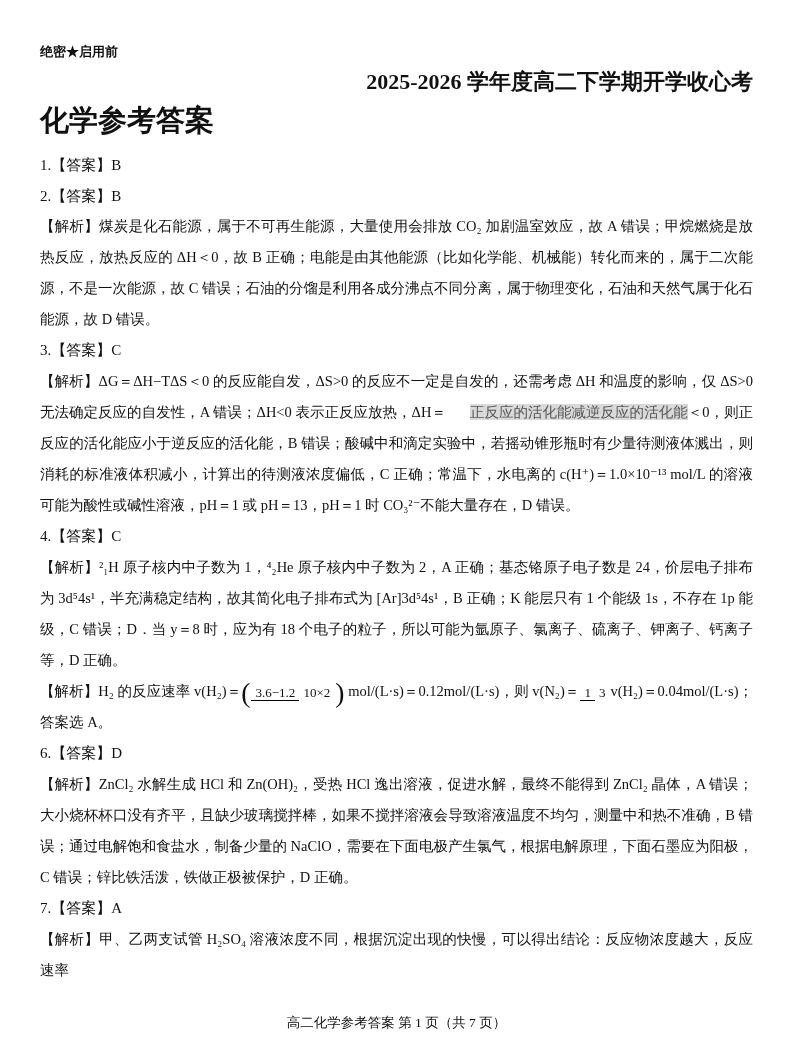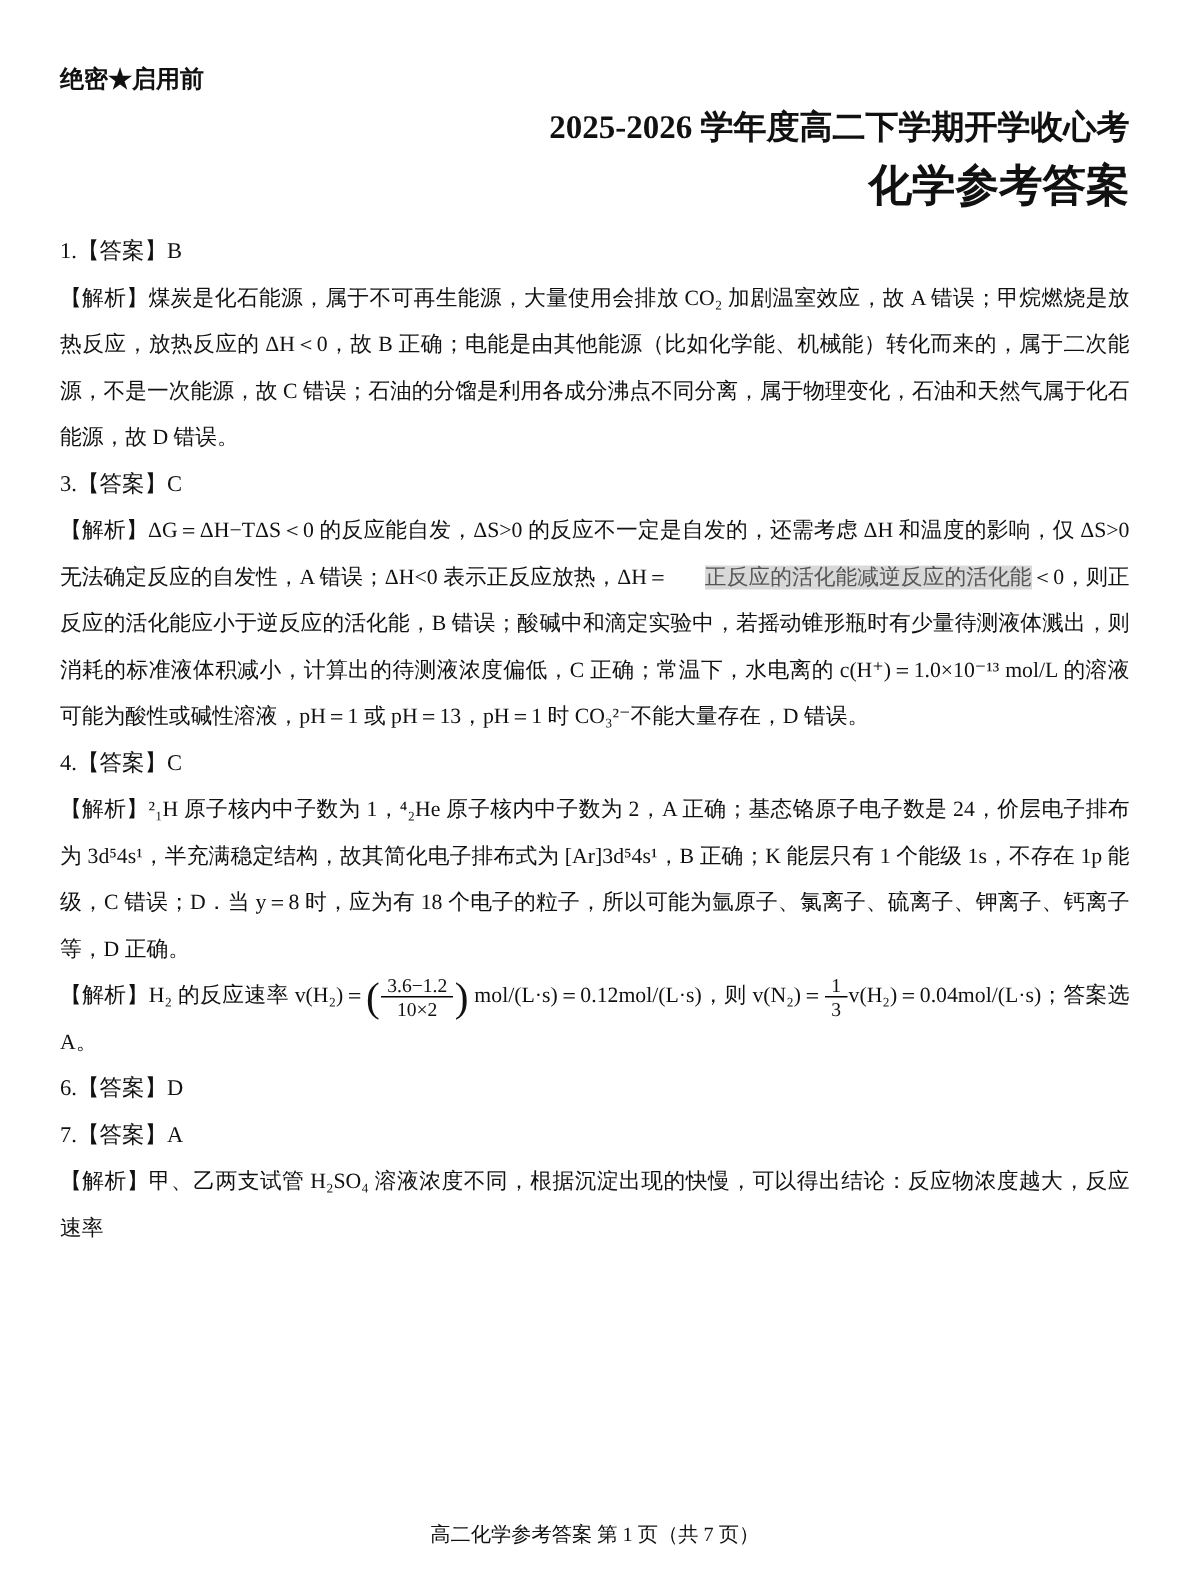--- a/index.html
+++ b/index.html
@@ -5,29 +5,29 @@
   html,body{margin:0;padding:0;}
   body{
     width:793px;height:1058px;
     background:#ffffff;color:#111;
     font-family:"Liberation Serif","DejaVu Serif",serif;
     box-sizing:border-box;
     padding:44px 40px 0 40px;
     position:relative;
     overflow:hidden;
   }
-  .security{font-weight:bold;font-size:16px;line-height:1.2;margin:0 0 8px 0;}
+  .security{font-weight:bold;font-size:13px;line-height:1.2;margin:0 0 8px 0;}
   .title{text-align:right;font-size:22px;font-weight:bold;margin:6px 0 2px 0;line-height:1.3;}
-  .subtitle{text-align:right;font-size:29px;font-weight:bold;margin:6px 0 10px 0;line-height:1.3;}
+  .subtitle{text-align:left;font-size:29px;font-weight:bold;margin:6px 0 10px 0;line-height:1.3;}
   .item{margin:0;}
   .answer-line{margin:0;font-size:15px;line-height:2.05;}
   .analysis{margin:0;font-size:14.5px;line-height:2.14;text-align:justify;}
   .b{font-weight:normal;}
   .smudge{background:#d9d9d9;color:#555;margin-left:24px;}
-  .frac{display:inline-flex;flex-direction:column;align-items:center;vertical-align:middle;line-height:1.15;font-size:0.9em;margin:0 1px;text-align:center;}
+  .frac{display:inline-flex;flex-direction:row;align-items:center;vertical-align:middle;line-height:1.15;font-size:0.9em;margin:0 1px;text-align:center;}
   .frac .num{border-bottom:1px solid #000;padding:0 4px;}
   .frac .den{padding:0 4px;}
   .paren{font-size:1.9em;vertical-align:middle;line-height:1;font-weight:400;}
   .page-footer{
     position:absolute;left:0;right:0;bottom:26px;
     text-align:center;font-size:13.5px;color:#111;
   }
 </style>
 </head>
 <body>
@@ -35,20 +35,21 @@
 <div class="security">绝密★启用前</div>
 
 <h1 class="title">2025-2026 学年度高二下学期开学收心考</h1>
 <h2 class="subtitle">化学参考答案</h2>
 
 <section class="item">
   <p class="answer-line"><span>1.</span><span class="b">【答案】</span><span>B</span></p>
 </section>
 
 <section class="item">
+  <p class="answer-line"><span>2.</span><span class="b">【答案】</span><span>B</span></p>
   <p class="analysis"><span class="b">【解析】</span><span>煤炭是化石能源，属于不可再生能源，大量使用会排放 CO₂ 加剧温室效应，故 A 错误；甲烷燃烧是放热反应，放热反应的 ΔH＜0，故 B 正确；电能是由其他能源（比如化学能、机械能）转化而来的，属于二次能源，不是一次能源，故 C 错误；石油的分馏是利用各成分沸点不同分离，属于物理变化，石油和天然气属于化石能源，故 D 错误。</span></p>
 </section>
 
 <section class="item">
   <p class="answer-line"><span>3.</span><span class="b">【答案】</span><span>C</span></p>
   <p class="analysis"><span class="b">【解析】</span><span>ΔG＝ΔH−TΔS＜0 的反应能自发，ΔS&gt;0 的反应不一定是自发的，还需考虑 ΔH 和温度的影响，仅 ΔS&gt;0 无法确定反应的自发性，A 错误；ΔH&lt;0 表示正反应放热，ΔH＝</span><span class="smudge">正反应的活化能减逆反应的活化能</span><span>＜0，则正反应的活化能应小于逆反应的活化能，B 错误；酸碱中和滴定实验中，若摇动锥形瓶时有少量待测液体溅出，则消耗的标准液体积减小，计算出的待测液浓度偏低，C 正确；常温下，水电离的 c(H⁺)＝1.0×10⁻¹³ mol/L 的溶液可能为酸性或碱性溶液，pH＝1 或 pH＝13，pH＝1 时 CO₃²⁻不能大量存在，D 错误。</span></p>
 </section>
 
 <section class="item">
   <p class="answer-line"><span>4.</span><span class="b">【答案】</span><span>C</span></p>
@@ -60,20 +61,21 @@
         <span class="num">3.6−1.2</span>
         <span class="den">10×2</span>
       </span><span class="paren">)</span><span> mol/(L·s)＝0.12mol/(L·s)，则 v(N₂)＝</span><span class="frac">
         <span class="num">1</span>
         <span class="den">3</span>
       </span><span>v(H₂)＝0.04mol/(L·s)；答案选 A。</span></p>
 </section>
 
 <section class="item">
   <p class="answer-line"><span>6.</span><span class="b">【答案】</span><span>D</span></p>
+  <p class="analysis"><span class="b">【解析】</span><span>ZnCl₂ 水解生成 HCl 和 Zn(OH)₂，受热 HCl 逸出溶液，促进水解，最终不能得到 ZnCl₂ 晶体，A 错误；大小烧杯杯口没有齐平，且缺少玻璃搅拌棒，如果不搅拌溶液会导致溶液温度不均匀，测量中和热不准确，B 错误；通过电解饱和食盐水，制备少量的 NaClO，需要在下面电极产生氯气，根据电解原理，下面石墨应为阳极，C 错误；锌比铁活泼，铁做正极被保护，D 正确。</span></p>
 </section>
 
 <section class="item">
   <p class="answer-line"><span>7.</span><span class="b">【答案】</span><span>A</span></p>
   <p class="analysis"><span class="b">【解析】</span><span>甲、乙两支试管 H₂SO₄ 溶液浓度不同，根据沉淀出现的快慢，可以得出结论：反应物浓度越大，反应速率</span></p>
 </section>
 
 <div class="page-footer">高二化学参考答案  第 1 页（共 7 页）</div>
 
 </body></html>

